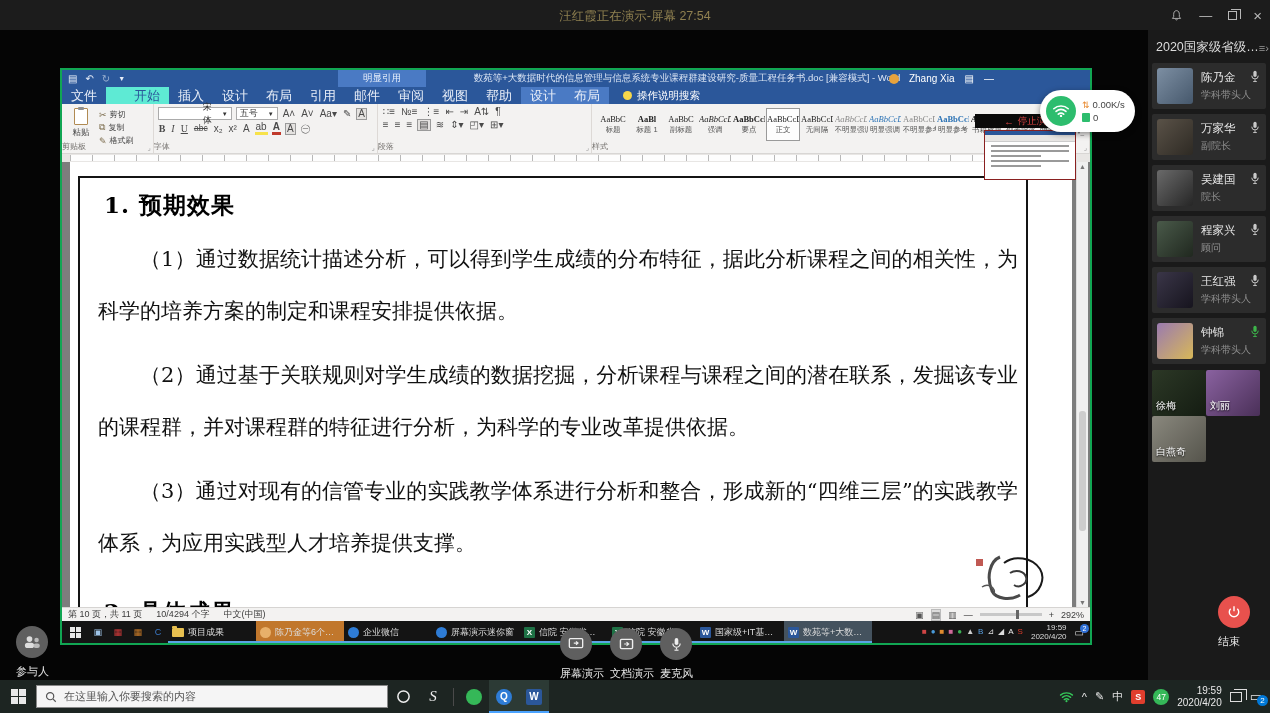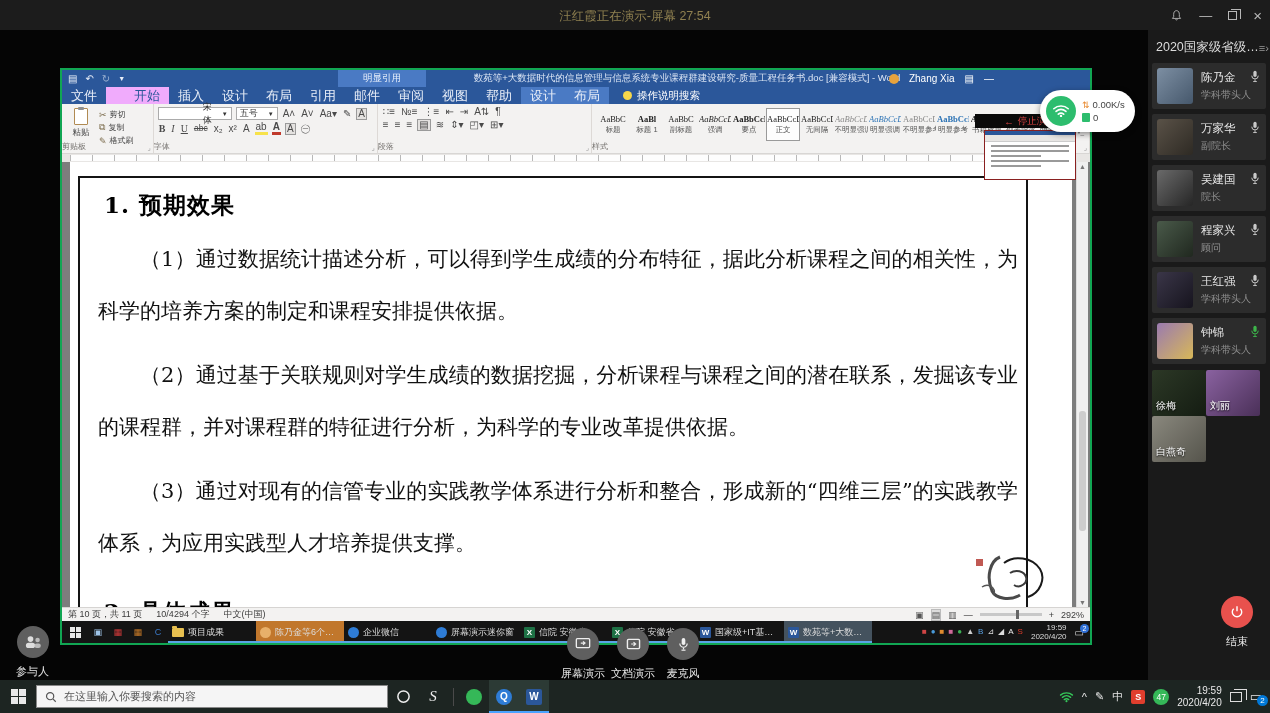--- a/index.html
+++ b/index.html
@@ -21,21 +21,21 @@
 
 .word{position:absolute;left:0;top:0;width:1028px;height:551px;background:#f3f2f1;}
 .wtitle{position:absolute;left:0;top:0;width:100%;height:17px;background:#2b579a;color:#fff;font-size:10px;}
 .qat{position:absolute;left:6px;top:0;height:17px;display:flex;align-items:center;gap:8px;font-size:10px;color:#e8eef8;}
 .ctxblock{position:absolute;left:276px;top:0;width:88px;height:17px;background:#4a7ac4;display:flex;align-items:center;justify-content:center;font-size:9.5px;color:#e8f0fc;}
 .wdoc-title{position:absolute;left:372px;right:150px;top:0;height:17px;display:flex;align-items:center;justify-content:center;font-size:9.5px;color:#dce6f5;white-space:nowrap;overflow:hidden;text-overflow:ellipsis;}
 .wtr{position:absolute;right:96px;top:0;height:17px;display:flex;align-items:center;gap:10px;font-size:10px;color:#fff;}
 .person-dot{width:10px;height:10px;border-radius:50%;background:#e8a33d;display:inline-block;}
 .wtabs{position:absolute;left:0;top:17px;width:100%;height:17px;background:#2b579a;display:flex;align-items:stretch;}
 .wtab{padding:0 9px;display:flex;align-items:center;color:#e8eef8;font-size:13px;font-family:Liberation Mono, monospace;}
-.wtab.active{background:#f0abfc;color:#2b579a;padding-left:28px;}
+.wtab.active{background:#5eead4;color:#2b579a;padding-left:28px;}
 .wtab.context{background:#4a7ac4;}
 .tellme{display:flex;align-items:center;gap:5px;margin-left:14px;color:#fff;font-size:10.5px;}
 .bulb{width:9px;height:9px;border-radius:50%;background:#f7d74a;display:inline-block;}
 
 
 .wribbon{position:absolute;left:0;top:34px;width:100%;height:50px;background:#f3f2f1;border-bottom:1px solid #d8d6d4;display:flex;}
 .rgroup{position:relative;border-right:1px solid #ddd9d6;padding:2px 4px 12px 4px;height:100%;}
 .rglabel{position:absolute;left:0;right:0;bottom:1px;font-size:8px;color:#767370;}
 .rlaunch{position:absolute;right:2px;bottom:1px;font-size:7px;color:#999;}
 .g-clip{width:92px;display:flex;gap:3px;}
@@ -126,21 +126,21 @@
 .minivw .mline{height:2px;background:#9a9a9a;margin:3px 6px 0 6px;}
 .minivw .mline.short{width:55%;}
 .netwidget{position:absolute;left:1040px;top:60px;width:95px;height:42px;background:#fff;border-radius:21px;box-shadow:0 2px 6px rgba(0,0,0,.45);display:flex;align-items:center;padding:0 8px 0 6px;gap:6px;}
 .nw-circ{width:30px;height:30px;border-radius:50%;background:#2dbd6e;flex:0 0 30px;display:flex;align-items:center;justify-content:center;}
 .nw-col{display:flex;flex-direction:column;gap:2px;font-size:9.5px;color:#444;}
 .nw-row{display:flex;align-items:center;gap:3px;}
 .nw-updown{color:#e8882d;font-size:9px;}
 .nw-batt{width:8px;height:9px;background:#2dbd6e;border-radius:1px;}
 
 
-.ctl{position:absolute;display:flex;flex-direction:column;align-items:center;gap:6px;color:#e8e8e8;font-size:11px;}
+.ctl{position:absolute;display:flex;flex-direction:column;align-items:flex-start;gap:6px;color:#e8e8e8;font-size:11px;}
 .ctl-circle{width:32px;height:32px;border-radius:50%;background:#5f5f5f;display:flex;align-items:center;justify-content:center;}
 .ctl-circle.red{background:#e8514d;}
 .ctl-parts{left:16px;top:596px;}
 .cctl{position:absolute;left:560px;top:598px;display:flex;gap:4px;}
 .cctl .ctl{position:static;width:46px;}
 .ctl-end{left:1218px;top:596px;width:38px;}
 
 
 .sidebar{position:absolute;left:1148px;top:30px;width:122px;height:650px;background:#1a1a1a;}
 .sheader{display:flex;align-items:center;padding:9px 6px 7px 8px;color:#dcdcdc;font-size:12.5px;white-space:nowrap;overflow:hidden;}

